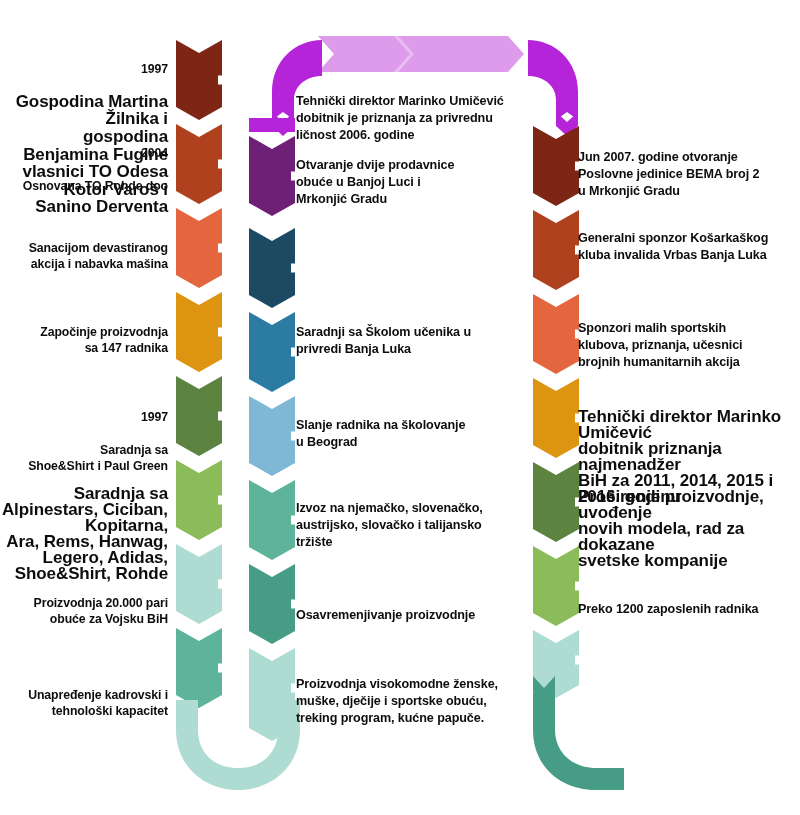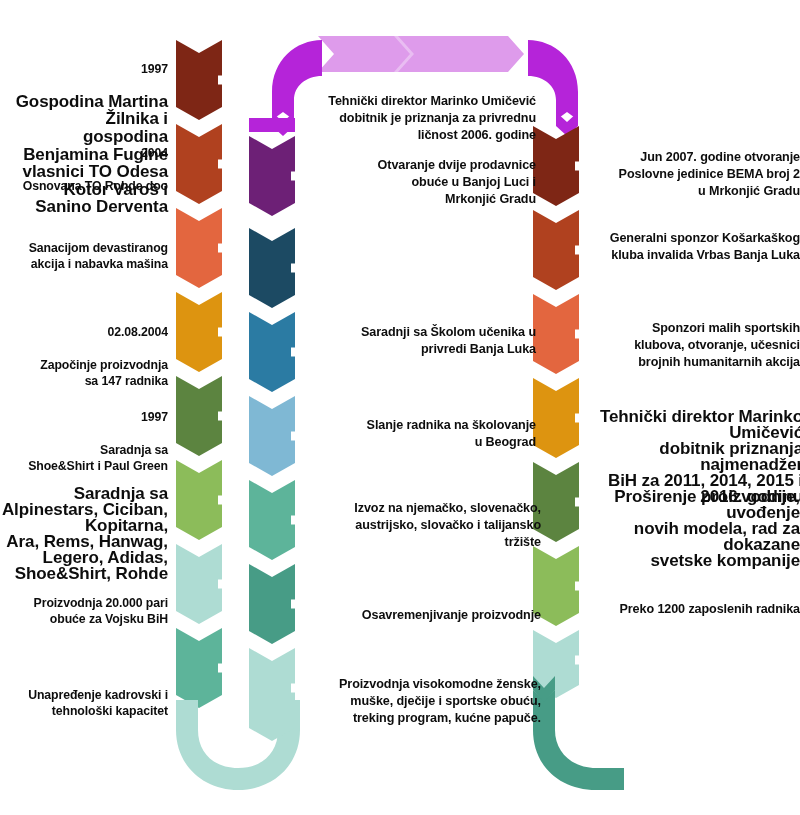--- a/index.html
+++ b/index.html
@@ -19,21 +19,21 @@
     position:absolute;
     font-size:12.3px;
     line-height:16.6px;
     letter-spacing:-0.1px;
     font-weight:bold;
     color:#0d0d0d;
     white-space:pre-line;
     -webkit-font-smoothing:antialiased;
   }
   .txt.right-al{text-align:right;}
-  .txt.left-al{text-align:right;}
+  .txt.left-al{text-align:left;}
   .txt .yr{display:block;}
   .small{font-size:17px;line-height:16px;}
   .mid{font-size:12.6px;line-height:17px;}
 </style>
 </head>
 <body>
 
 <div id="stage">
 
   <svg class="layer" id="gfx" width="800" height="815" viewBox="0 0 800 815">
@@ -106,21 +106,20 @@
     <span class="yr">2004</span>
     <span>Osnovana TO Rohde doo</span>
   </div>
 
   <div class="txt right-al" style="left:0px;top:223px;width:168px;">
     <span>Sanacijom devastiranog
 akcija i nabavka mašina</span>
   </div>
 
   <div class="txt right-al" style="left:0px;top:307px;width:168px;">
-    <span class="yr">02.08.2004</span>
     <span>Započinje proizvodnja
 sa 147 radnika</span>
   </div>
 
   <div class="txt right-al" style="left:0px;top:392px;width:168px;">
     <span class="yr">1997</span>
     <span>Saradnja sa
 Shoe&amp;Shirt i Paul Green</span>
   </div>
 
@@ -187,21 +186,21 @@
 u Mrkonjić Gradu</span>
   </div>
 
   <div class="txt left-al mid" style="left:578px;top:213px;width:222px;">
     <span>Generalni sponzor Košarkaškog
  kluba invalida Vrbas Banja Luka</span>
   </div>
 
   <div class="txt left-al mid" style="left:578px;top:303px;width:222px;">
     <span>Sponzori malih sportskih
-klubova, otvoranje, učesnici
+klubova, priznanja, učesnici
 brojnih humanitarnih akcija</span>
   </div>
 
   <div class="txt left-al small" style="left:578px;top:393px;width:225px;">
     <span> Tehnički direktor Marinko Umičević
  dobitnik priznanja najmenadžer
 BiH za 2011, 2014, 2015 i 2016. godinu</span>
   </div>
 
   <div class="txt left-al small" style="left:578px;top:473px;width:222px;">

